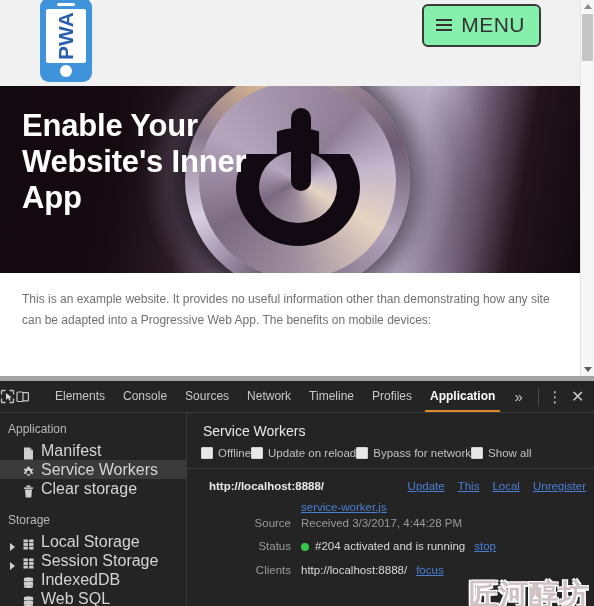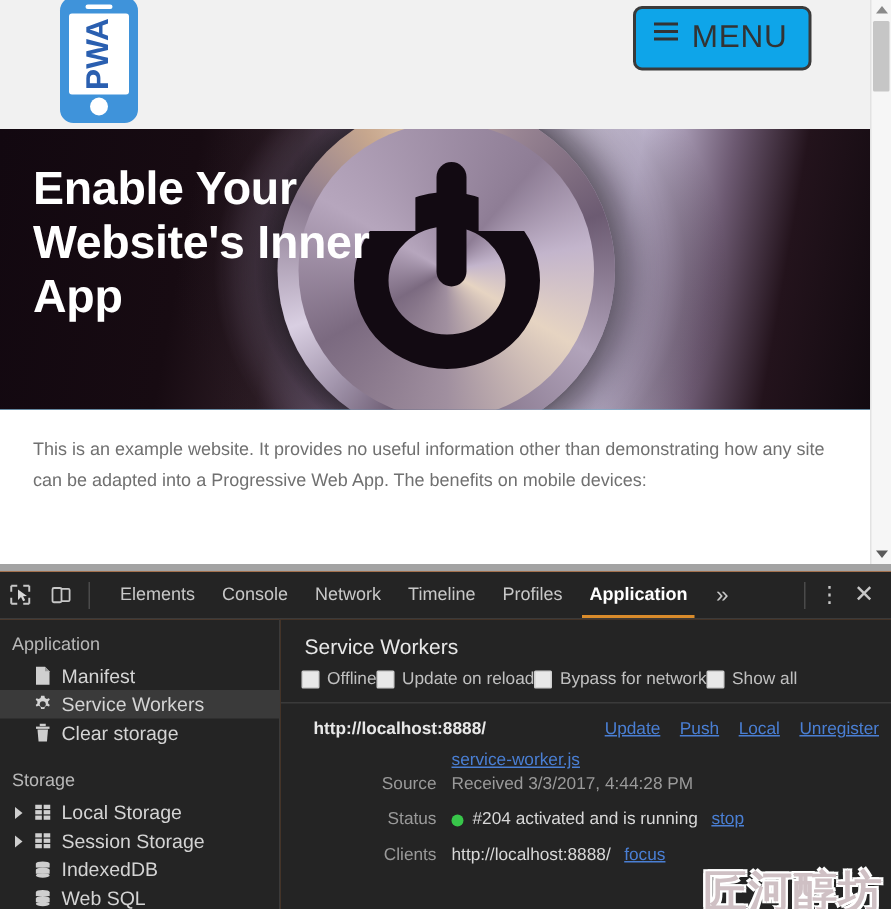--- a/index.html
+++ b/index.html
@@ -95,31 +95,31 @@
     letter-spacing: 0px;
     font-family: "Liberation Sans", sans-serif;
     white-space: nowrap;
   }
 
   .menu-button {
     position: absolute;
     right: 40px;
     top: 4px;
     padding: 8px 14px 10px 12px;
-    background: #0ea5e9;
+    background: #86efac;
     border: 2px solid #3a3a3a;
     border-radius: 6px;
     color: #333333;
     font-size: 21px;
     font-weight: normal;
     letter-spacing: 0.5px;
     line-height: 1;
     cursor: pointer;
     display: flex;
-    align-items: flex-start;
+    align-items: center;
     gap: 9px;
   }
   .menu-button .hamburger {
     display: inline-block;
     width: 16px;
     height: 13px;
     position: relative;
   }
   .menu-button .hamburger i {
     position: absolute;
@@ -389,25 +389,25 @@
     box-sizing: border-box;
     overflow: hidden;
   }
   .dt-section-title {
     color: #b8b8b8;
     font-size: 12px;
     padding: 1px 0 5px 8px;
   }
   .dt-tree-item {
     display: flex;
-    align-items: center;
+    align-items: flex-end;
     height: 19px;
     padding-left: 22px;
     color: #d4d4d4;
-    font-size: 13px;
+    font-size: 16px;
     cursor: pointer;
     position: relative;
   }
   .dt-tree-item.selected {
     background: #3a3a3a;
   }
   .dt-arrow {
     position: absolute;
     left: 10px;
     width: 0; height: 0;
@@ -620,20 +620,21 @@
         <svg width="15" height="15" viewBox="0 0 15 15">
           <rect x="2" y="3" width="6" height="9.5" rx="1" stroke="#c8c8c8" stroke-width="1.2" fill="none"></rect>
           <path d="M8 3.6 h4.6 a0.8 0.8 0 0 1 0.8 0.8 v6.6 a0.8 0.8 0 0 1 -0.8 0.8 H8" stroke="#c8c8c8" stroke-width="1.2" fill="none"></path>
         </svg>
       </div>
       <div class="dt-sep"></div>
 
       <div class="dt-tabs">
         <div class="dt-tab">Elements</div>
         <div class="dt-tab">Console</div>
+        <div class="dt-tab">Sources</div>
         <div class="dt-tab">Network</div>
         <div class="dt-tab">Timeline</div>
         <div class="dt-tab">Profiles</div>
         <div class="dt-tab active">Application</div>
         <div class="dt-more">»</div>
       </div>
 
       <div class="dt-right">
         <div class="dt-sep"></div>
         <div class="dt-dots">⋮</div>
@@ -761,21 +762,21 @@
           </label>
         </div>
 
         <div class="sw-divider"></div>
 
         <div class="sw-reg">
           <div class="sw-reg-head">
             <div class="sw-url">http://localhost:8888/</div>
             <div class="sw-actions">
               <span class="sw-link">Update</span>
-              <span class="sw-link">Push</span>
+              <span class="sw-link">This</span>
               <span class="sw-link">Local</span>
               <span class="sw-link">Unregister</span>
             </div>
           </div>
 
           <div class="sw-row">
             <div class="sw-label">Source</div>
             <div class="sw-value">
               <span class="inline-link">service-worker.js</span>
               <span class="sub">Received 3/3/2017, 4:44:28 PM</span>

